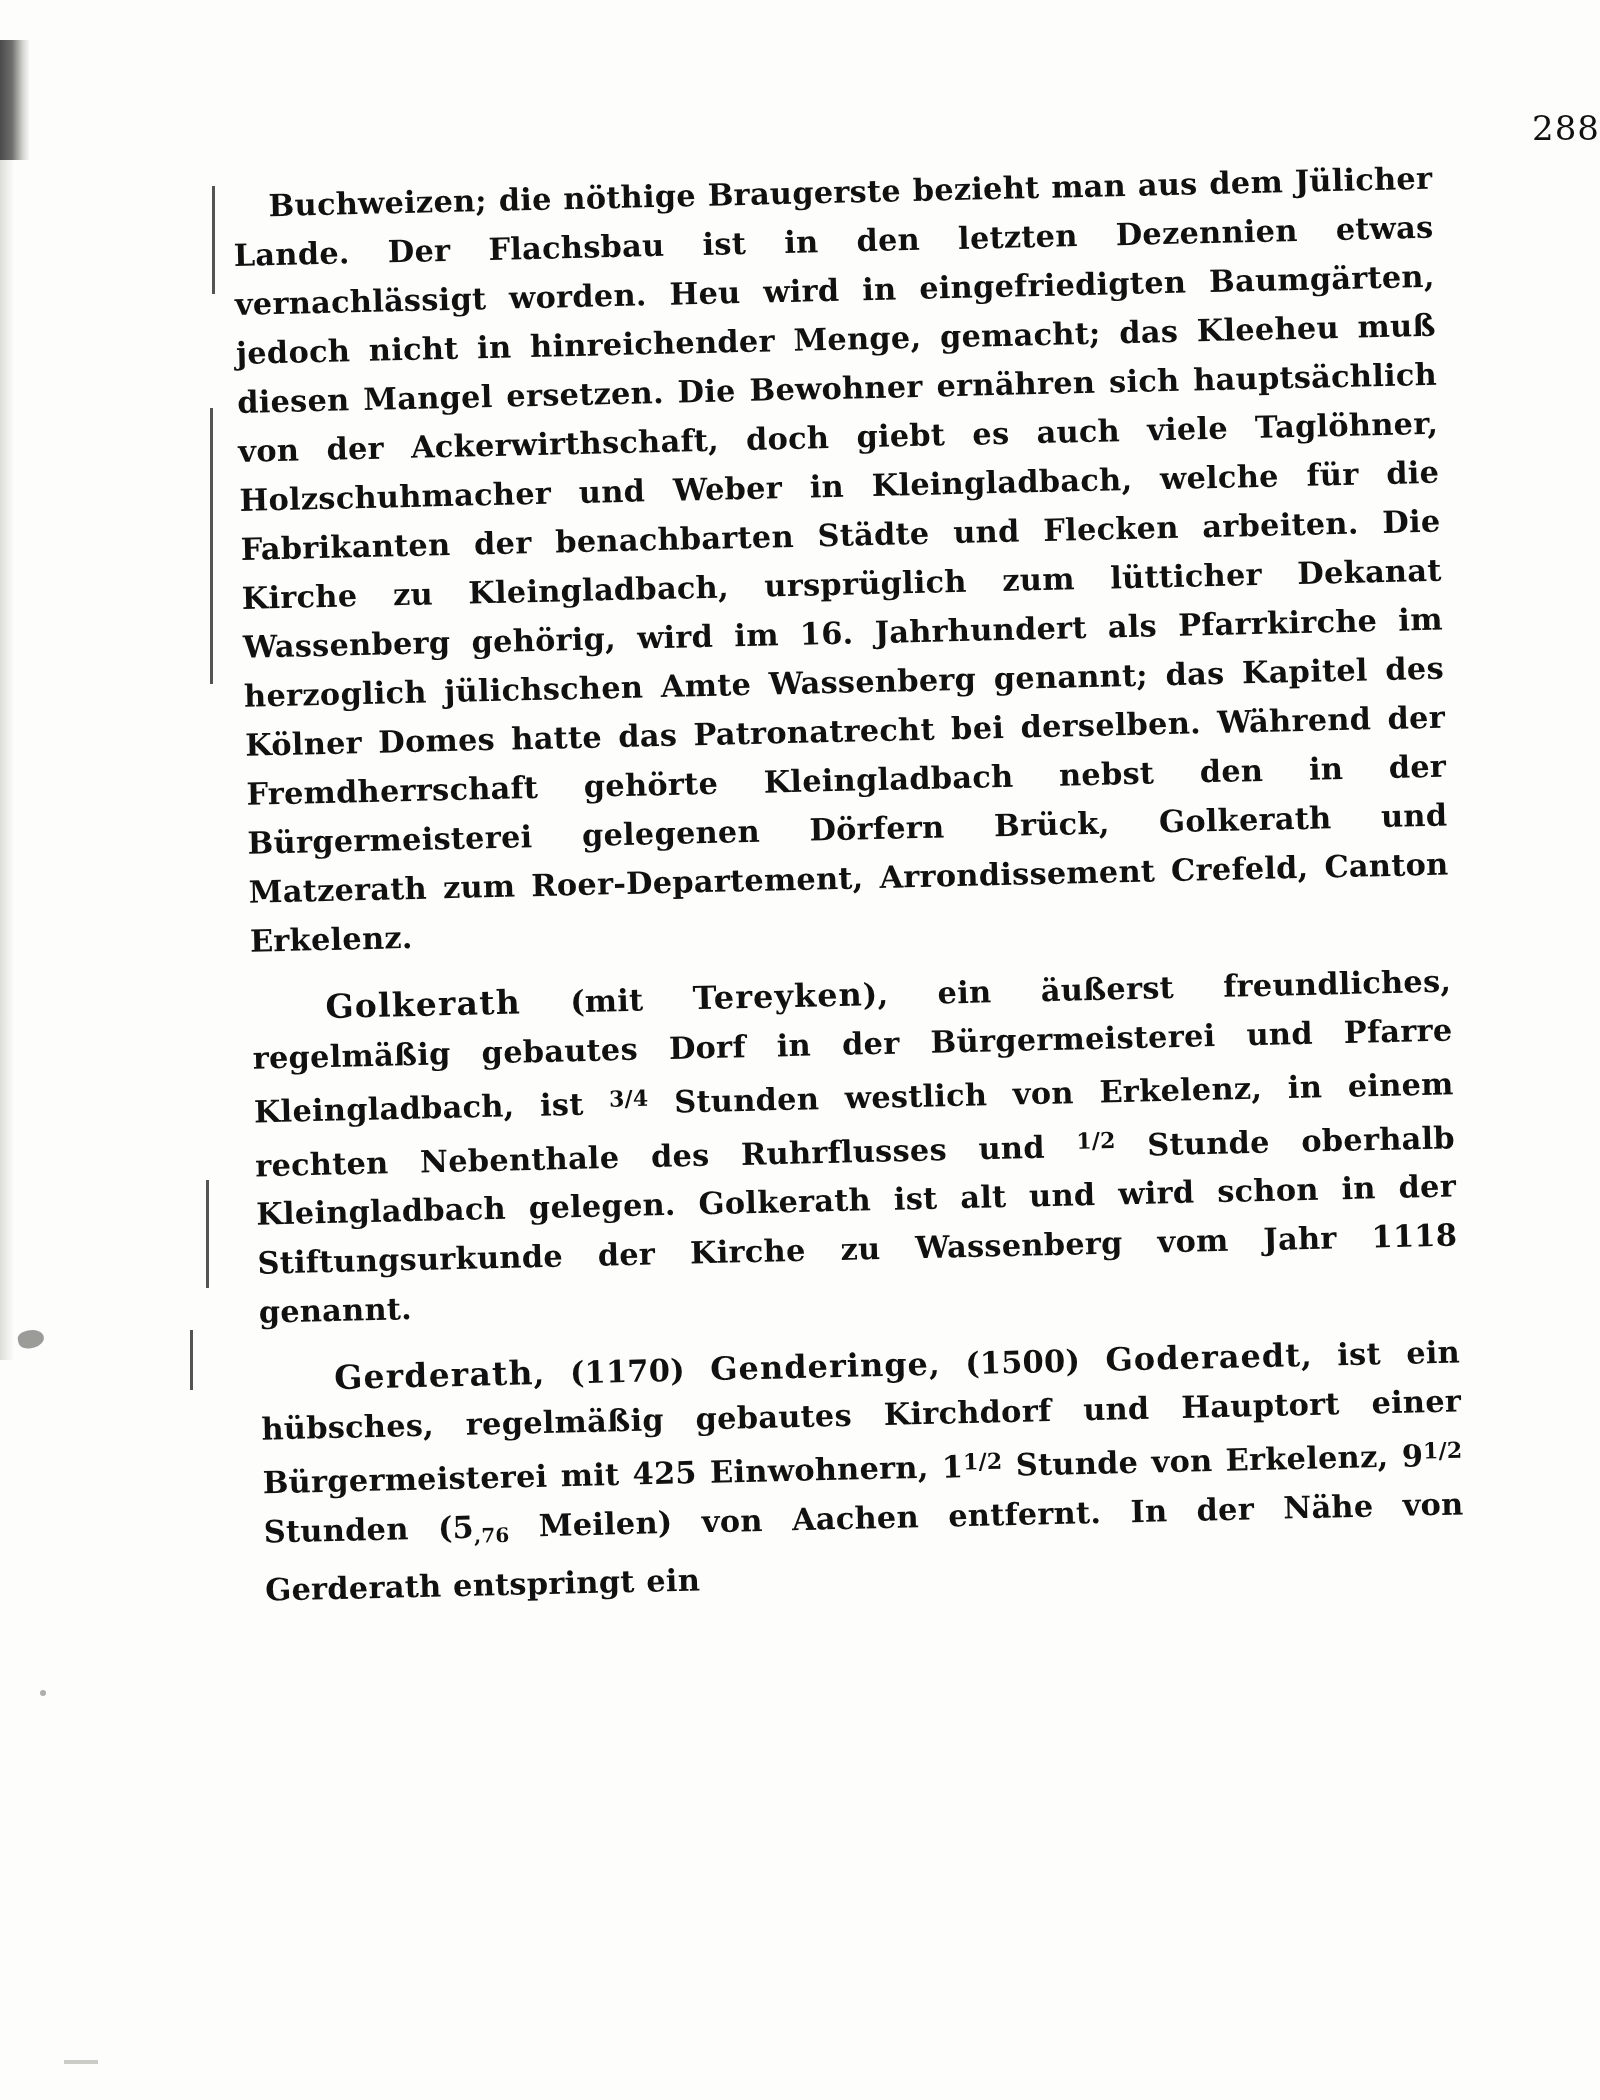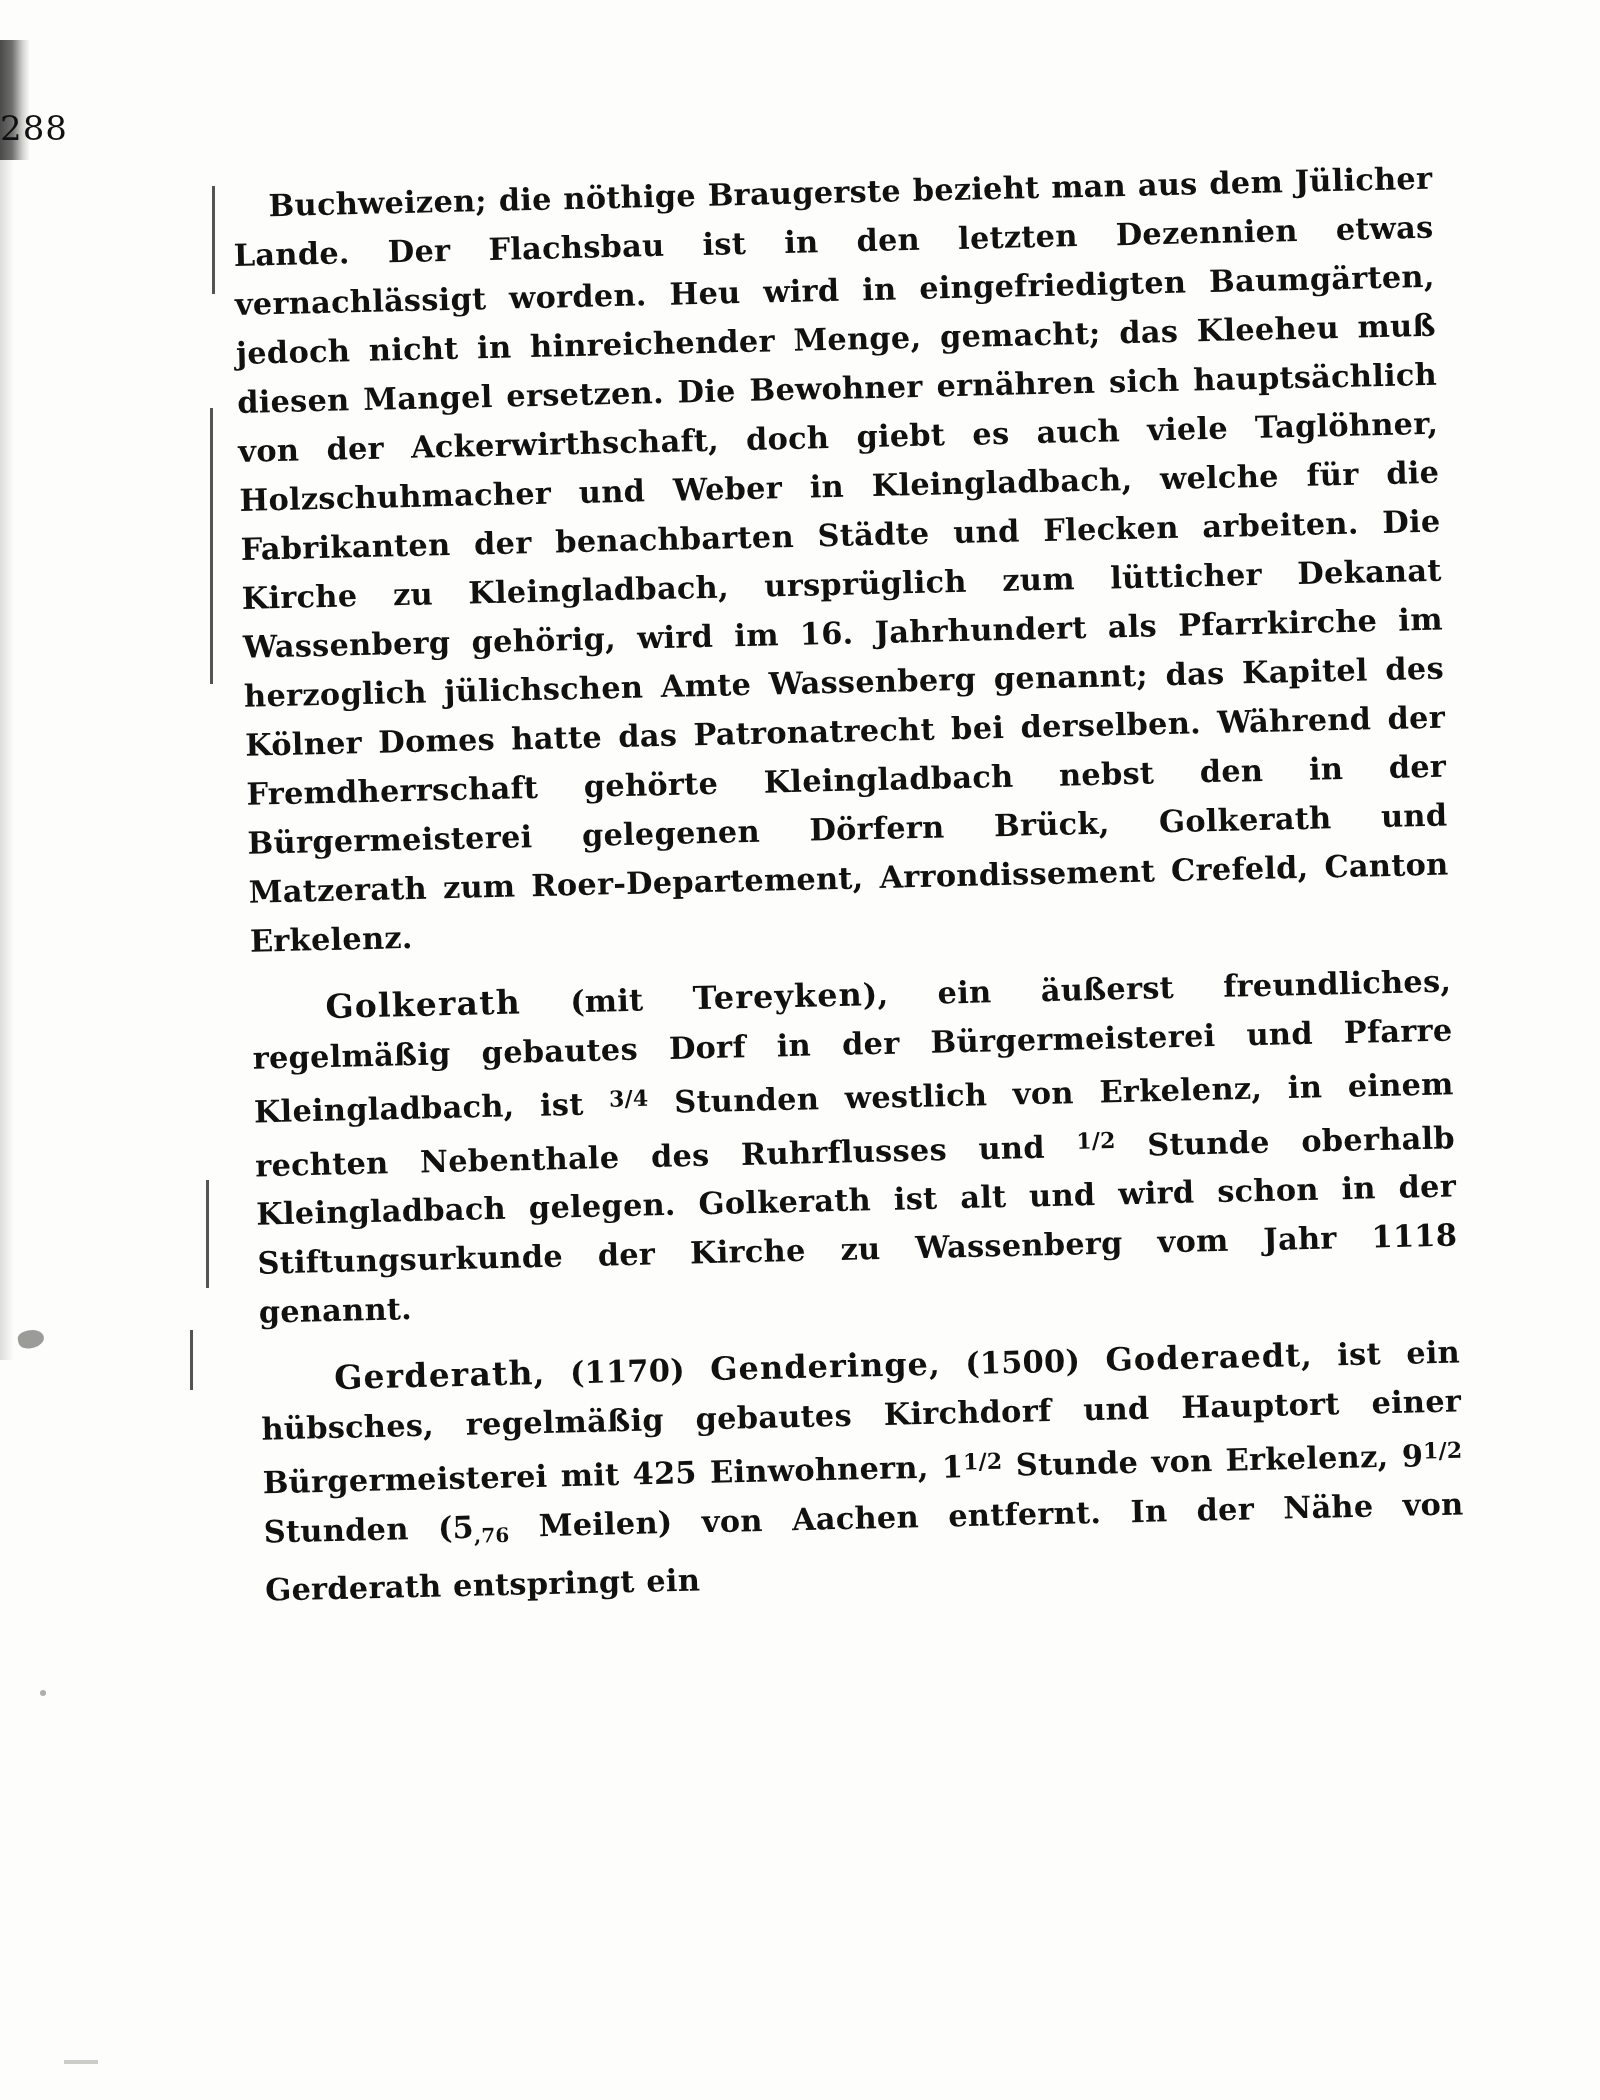--- a/index.html
+++ b/index.html
@@ -72,21 +72,21 @@
     width: 3px;
     background: #2e2e2c;
     opacity: .82;
   }
 
   .page-number {
     position: absolute;
     top: 108px;
     left: 0;
     width: 1600px;
-    text-align: left;
+    text-align: right;
     font-family: "DejaVu Serif", serif;
     font-size: 34px;
     letter-spacing: 1px;
     color: #111;
   }
 
   .textblock {
     position: absolute;
     left: 232px;
     top: 182px;

